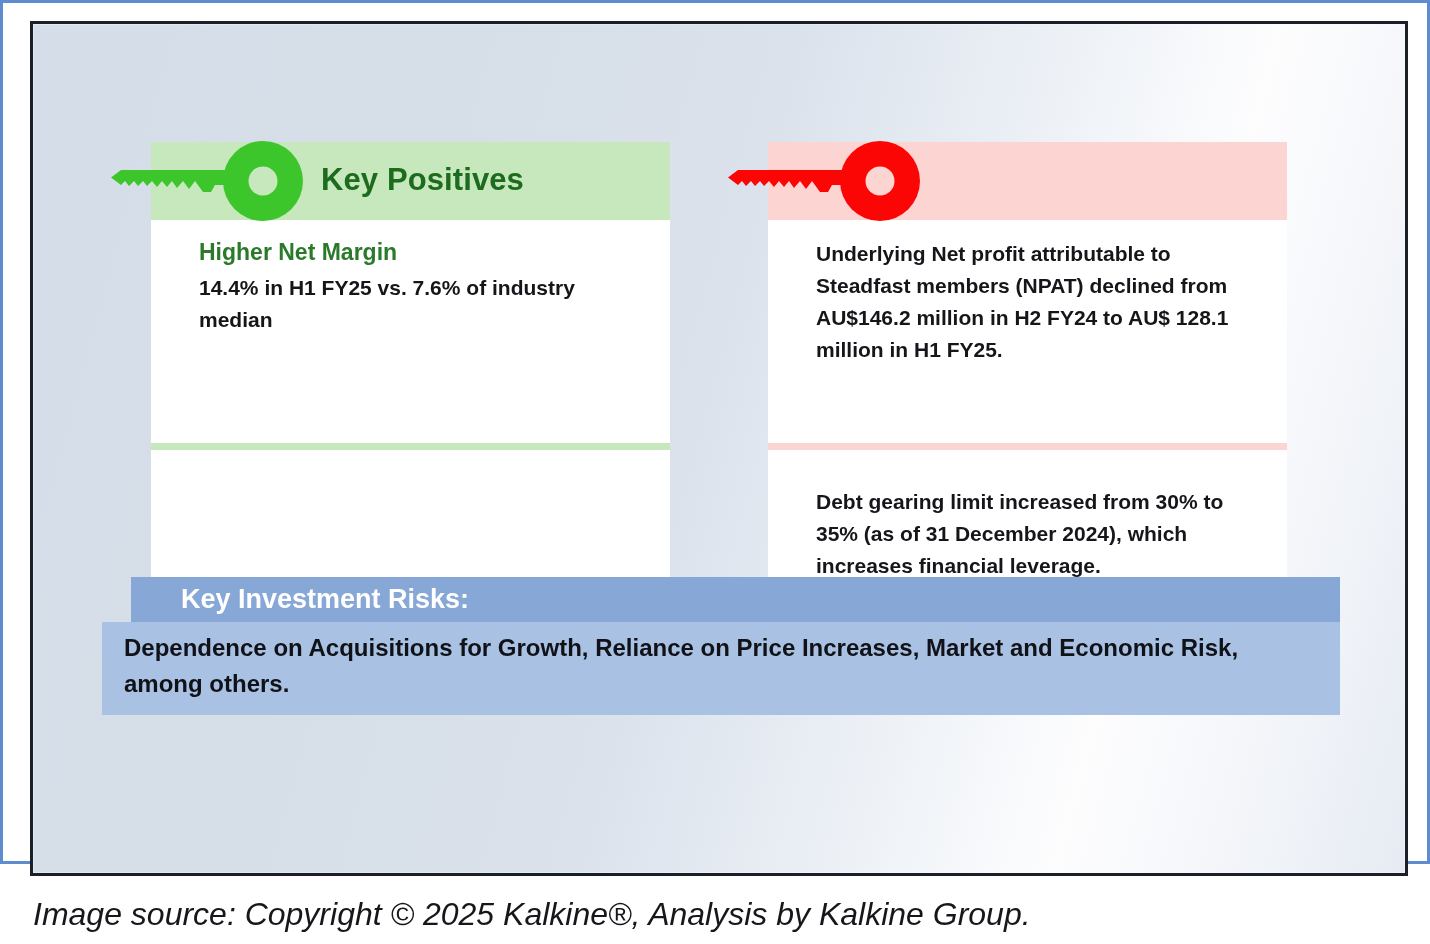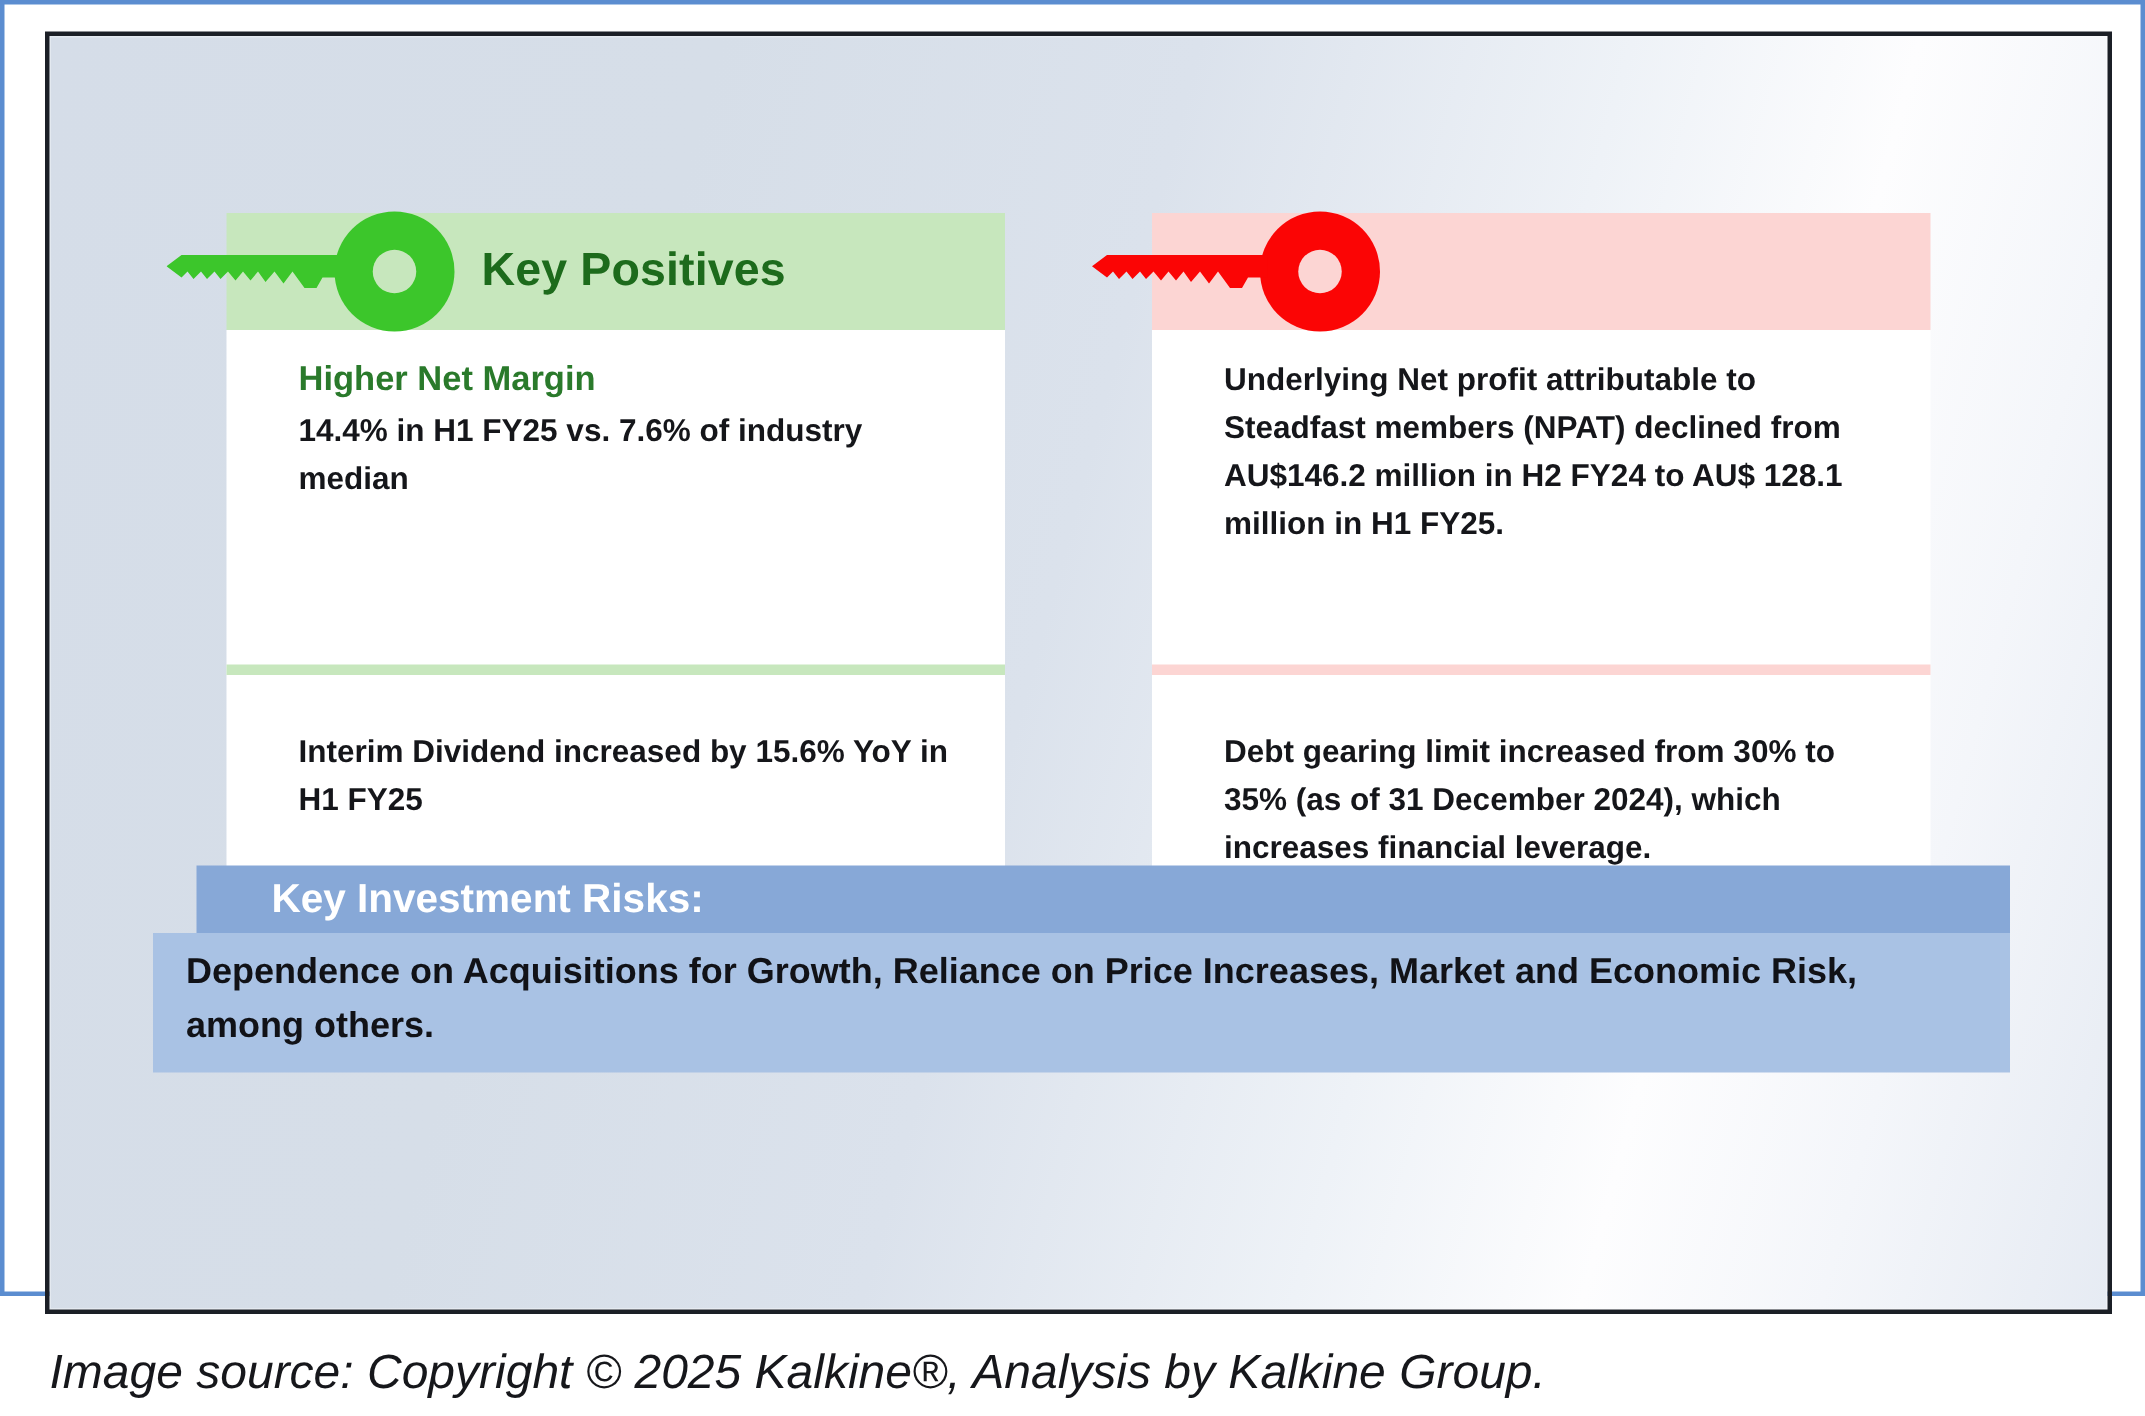--- a/index.html
+++ b/index.html
@@ -189,21 +189,20 @@
 
       <div class="body-box">
         <div class="cell tall">
           <div class="cell-title green">Higher Net Margin</div>
           <div class="cell-text">14.4% in H1 FY25 vs. 7.6% of industry median</div>
         </div>
 
         <div class="divider green"></div>
 
         <div class="cell bottom">
-          <div class="cell-text">Interim Dividend increased by 15.6% YoY in H1 FY25</div>
         </div>
       </div>
     </div>
 
     <div class="col right">
 
       <div class="head-band pink">
         <svg class="key-icon" viewBox="0 0 196 82">
           <g fill="#fb0505">
             <circle cx="152" cy="41" r="40"></circle>

